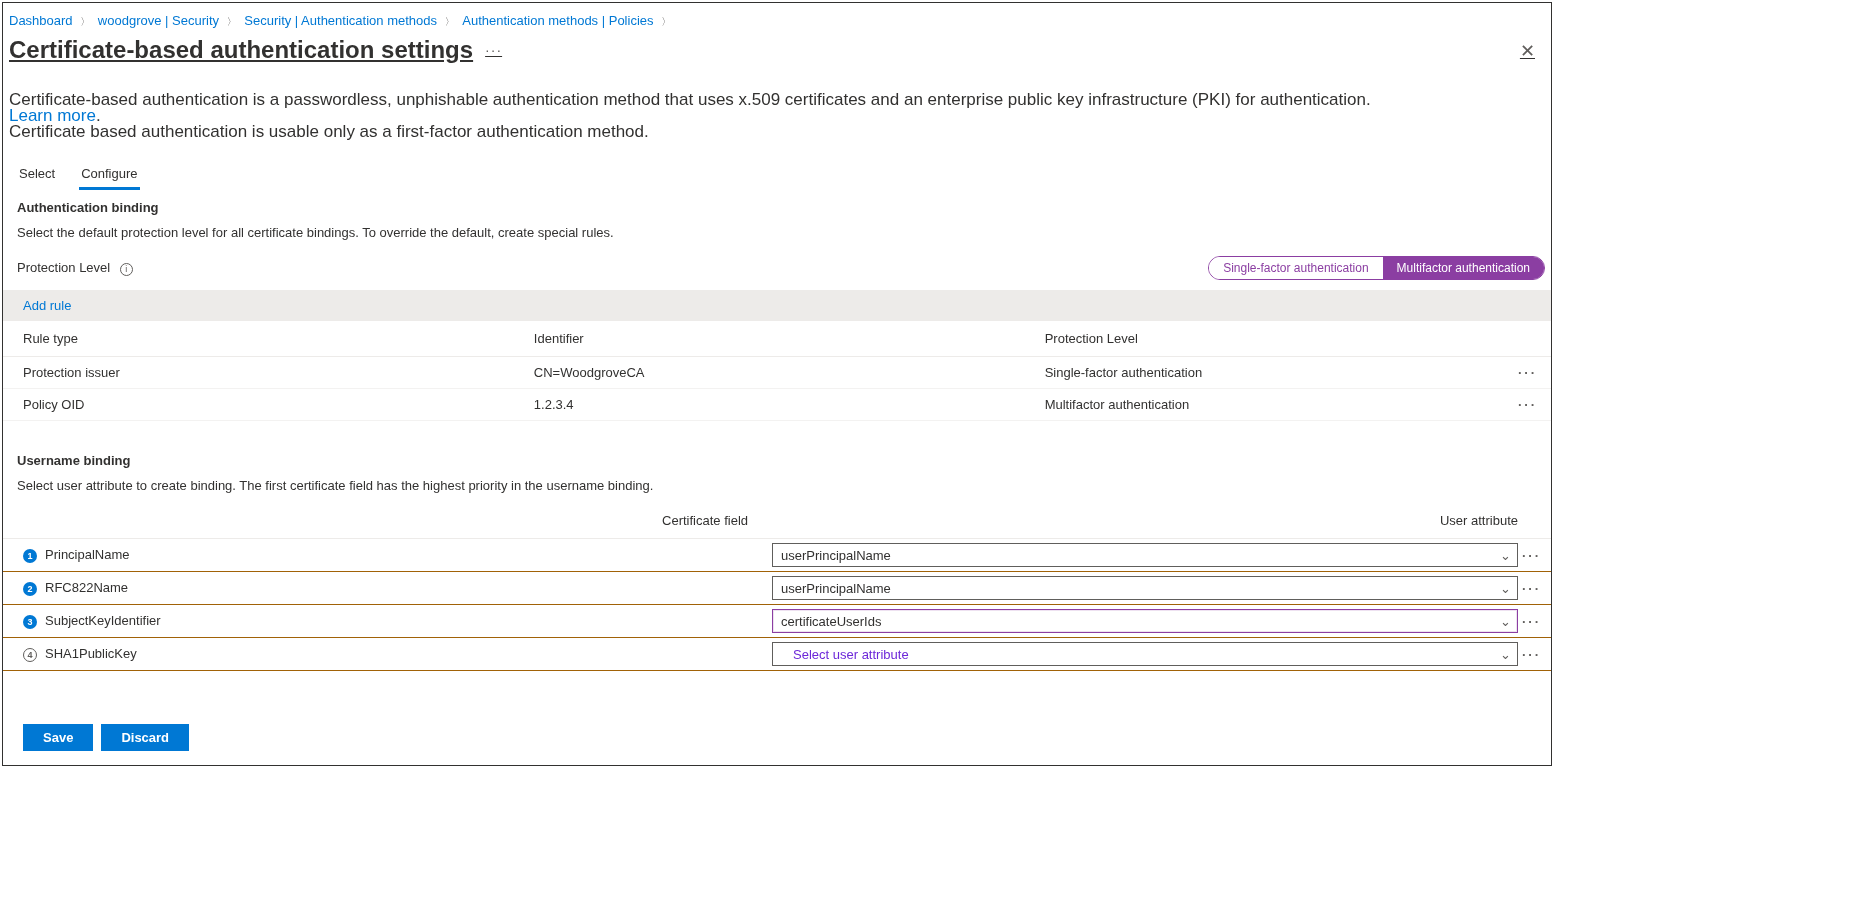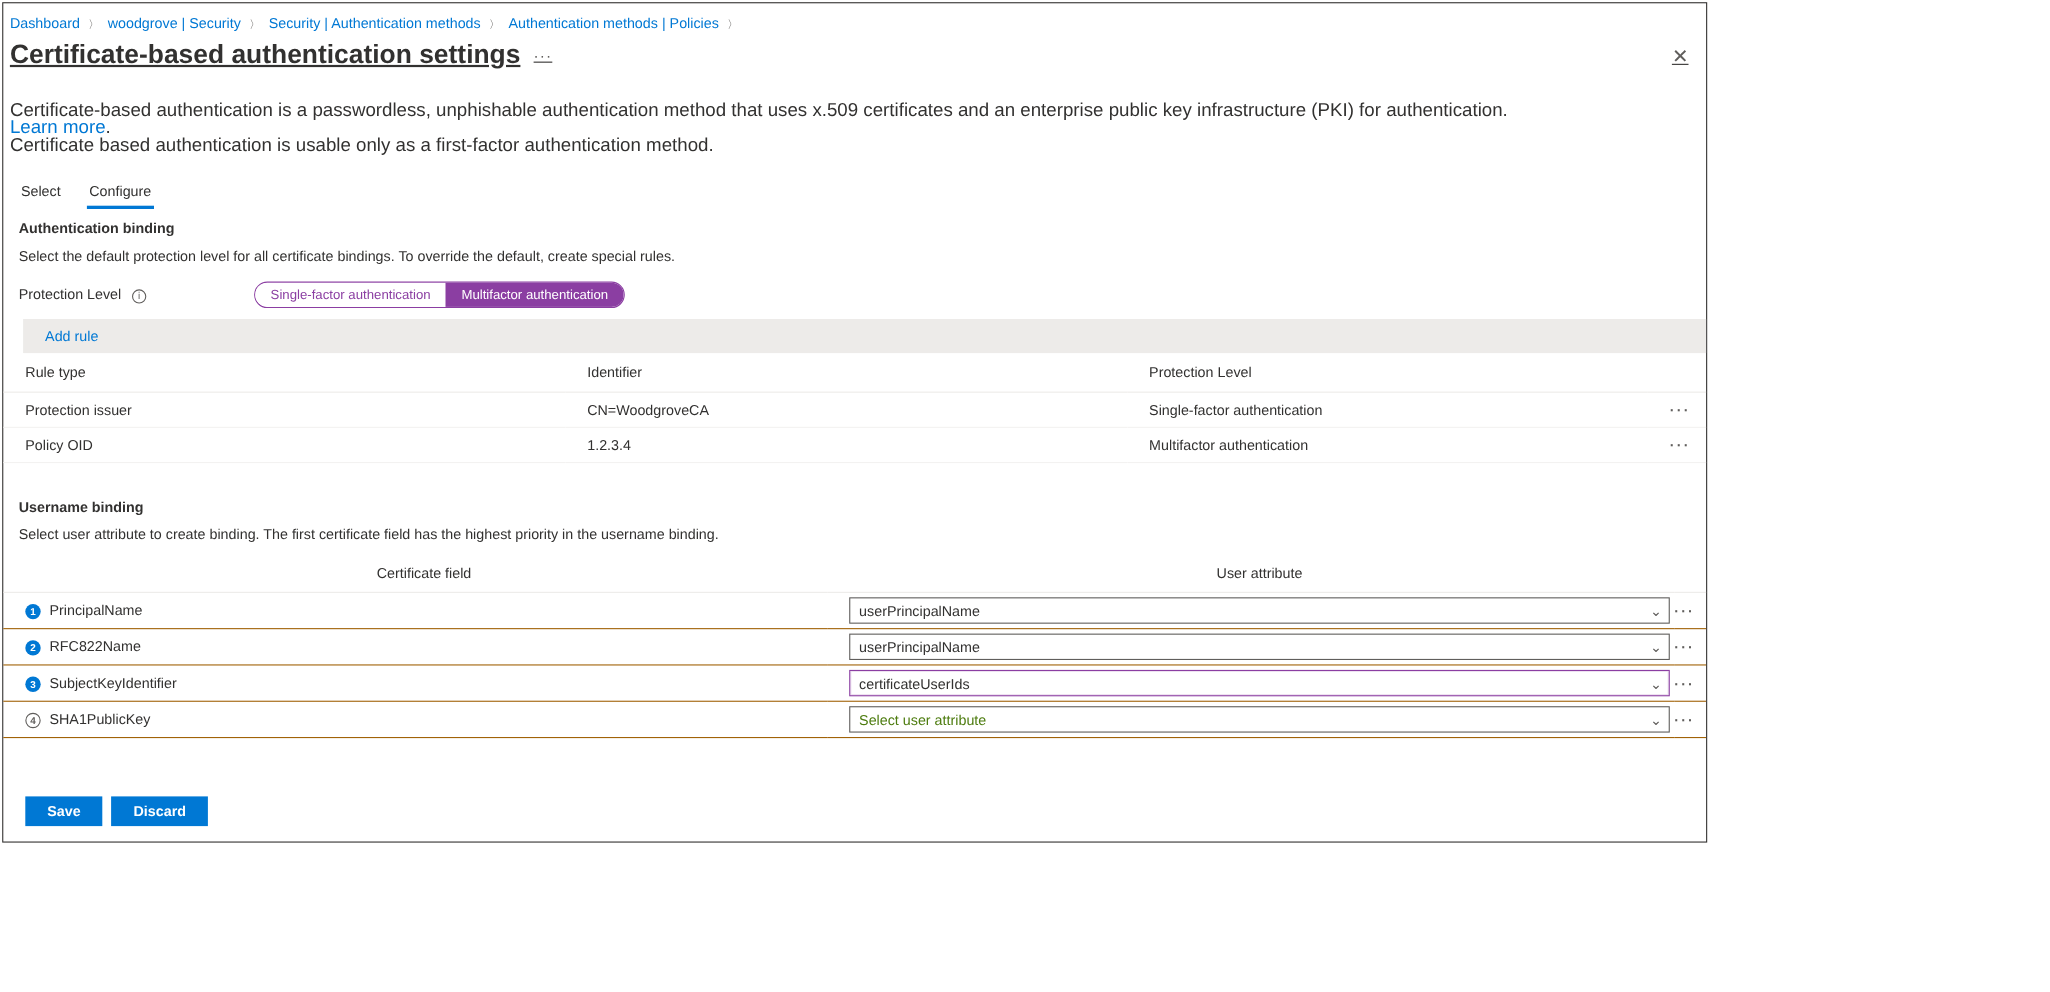--- a/index.html
+++ b/index.html
@@ -18,51 +18,51 @@
     .description { padding: 18px 6px 6px 6px; font-size: 17px; line-height: 16px; color:#323130; max-width: 1400px; }
     .description a { color: #0078d4; text-decoration: none; }
 
     .tabs { display:flex; gap:22px; padding: 14px 6px 0 14px; font-size: 13px; }
     .tab { padding: 6px 2px; cursor:pointer; color:#323130; }
     .tab.active { font-weight: 400; color:#323130; border-bottom: 3px solid #0078d4; }
 
     .section-title { font-weight: 600; font-size: 13px; padding: 10px 6px 2px 14px; }
     .section-desc { padding: 8px 6px 2px 14px; font-size:13px;}
 
-    .level-row { display:flex; align-items:center; padding: 14px 6px 6px 14px; gap: 14px; }
+    .level-row { display:flex; align-items:center; padding: 14px 6px 6px 14px; gap: 14px; justify-content: space-between; }
     .level-label { font-size:13px; min-width: 200px; }
     .info-circle { display:inline-flex; width:13px; height:13px; border:1px solid #605e5c; border-radius:50%; align-items:center; justify-content:center; font-size:9px; color:#605e5c; margin-left:6px; vertical-align:middle; }
 
     .pillset { display:inline-flex; border:1px solid #8b3ea2; border-radius:20px; overflow:hidden; height:24px; }
     .pill { padding:3px 14px; font-size:12px; cursor:pointer; display:flex; align-items:center; }
     .pill.off { color:#8b3ea2; background:#fff; }
     .pill.on { background:#8b3ea2; color:#fff; }
 
     .rules-block{ margin-top:4px; }
-    .add-rule-bar { background:#edebe9; padding:8px 6px 8px 20px;margin-left:18px; }
+    .add-rule-bar { background:#edebe9; padding:8px 6px 8px 20px; }
     .add-rule-bar a { color:#0078d4; font-size:13px; text-decoration:none; }
     .rules-table { width:100%; border-collapse:collapse; font-size:13px; }
     .rules-table th { text-align:left; font-weight:400; padding:10px 6px 10px 20px; border-bottom:1px solid #edebe9; color:#323130; }
     .rules-table td { padding:8px 6px 8px 20px; border-bottom:1px solid #f3f2f1; }
     .rules-table td.more-cell, .rules-table th.more-cell { width:40px; text-align:right; padding-right:14px; }
     .row-more { color:#605e5c; letter-spacing:2px; cursor:pointer; font-weight:bold; }
 
     .binding-block{ padding-top: 22px; }
 
     .binding-table { width:100%; border-collapse:collapse; font-size:13px; margin-top:8px; padding-right:10px;}
-    .binding-table th { text-align:center; font-weight:400; padding:10px 4px 10px 20px; border-bottom:1px solid #edebe9;}
+    .binding-table th { text-align:right; font-weight:400; padding:10px 4px 10px 20px; border-bottom:1px solid #edebe9;}
     .binding-table td { padding:4px 4px 4px 20px; border-bottom:1px solid #a16207; vertical-align:middle; }
     .binding-table td.more-cell, .binding-table th.more-cell { width:30px; text-align:right; padding-right:10px; padding-left:0;}
 
     .ord-badge { display:inline-flex; width:14px; height:14px; border-radius:50%; background:#0078d4; color:#fff; font-size:9px; align-items:center; justify-content:center; margin-right:8px; font-weight:600; vertical-align:middle; }
     .ord-badge.muted { background:#fff; color:#605e5c; border:1px solid #605e5c; }
 
     .combo { width:746px; height:24px; border:1px solid #605e5c; display:flex; align-items:center; justify-content:space-between; padding:0 6px 0 8px; font-size:13px; background:#fff; cursor:pointer; }
     .combo.highlight { border:1px solid #8b3ea2; box-shadow: inset 0 0 0 1px rgba(139,62,162,0.15); }
-    .combo .placeholder { color:#4d7c0f; }
+    .combo .placeholder { color:#6d28d9;margin-left:12px; }
     .combo .chev { color:#605e5c; }
 
     .footer { position:absolute; left:20px; bottom:14px; display:flex; gap:8px; }
     .btn { background:#0078d4; color:#fff; border:none; padding:6px 20px; font-size:13px; cursor:pointer; font-weight:600; }
   </style>
 </head>
 <body>
 
 <div class="container">
 

